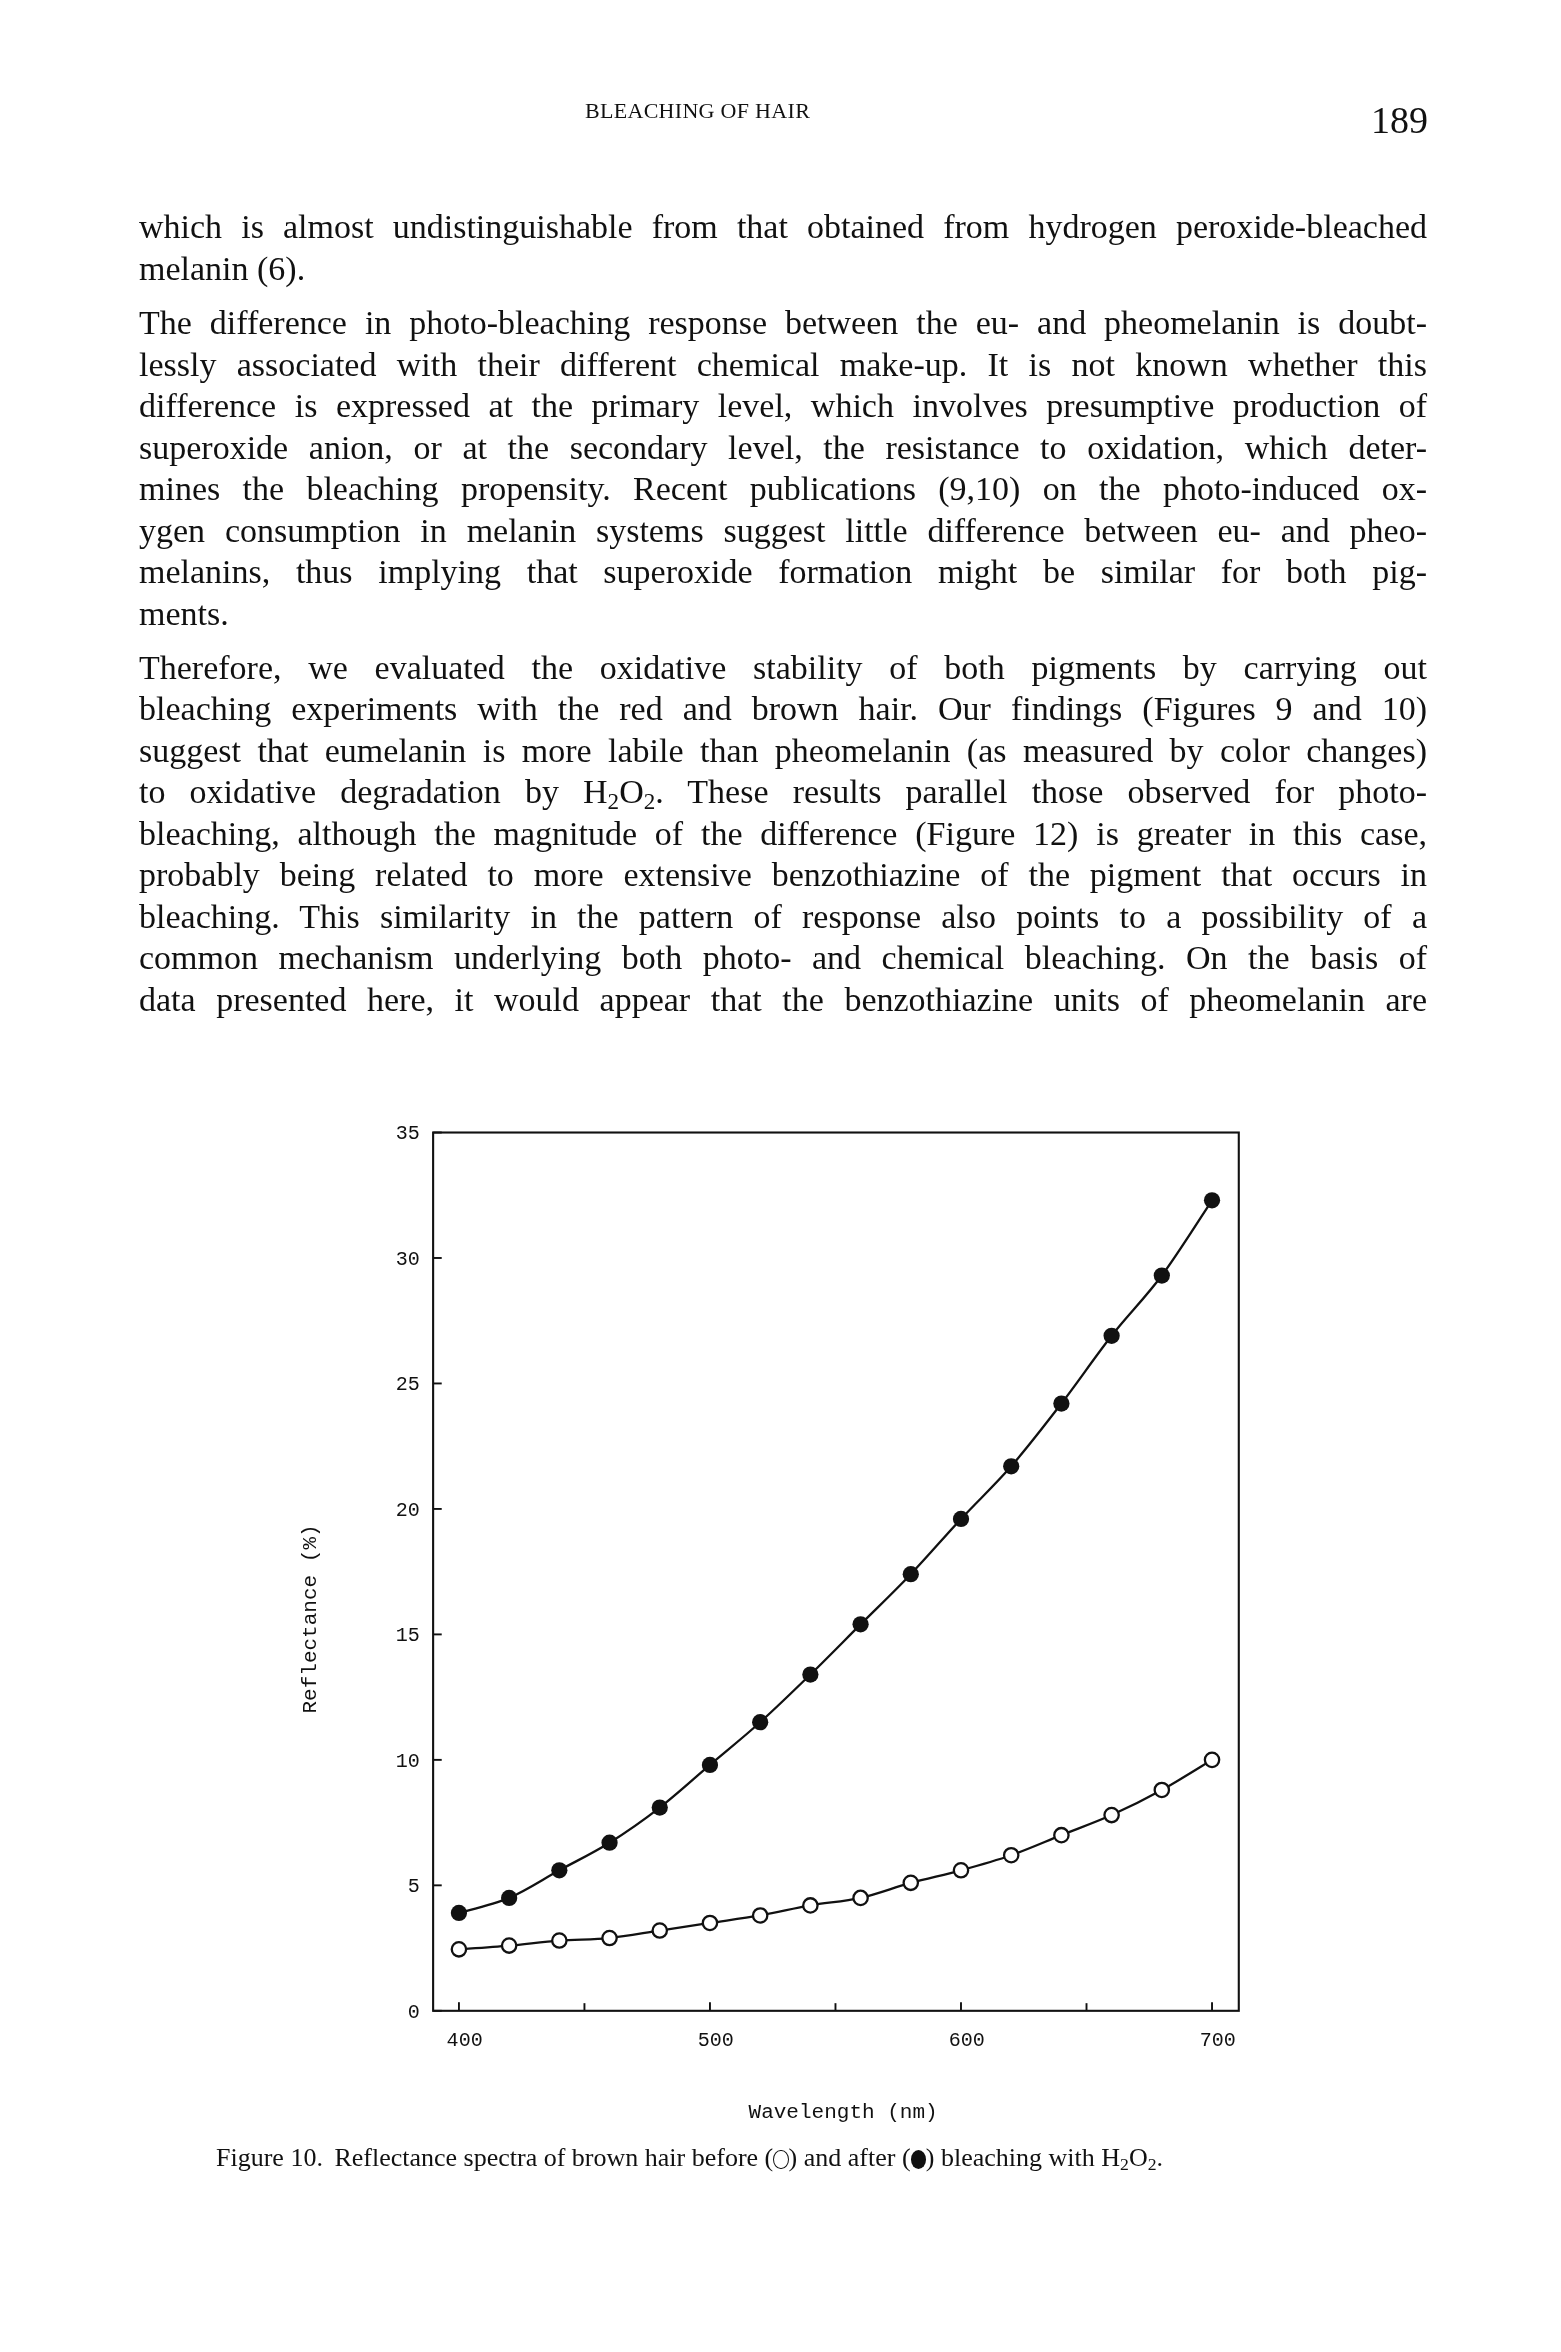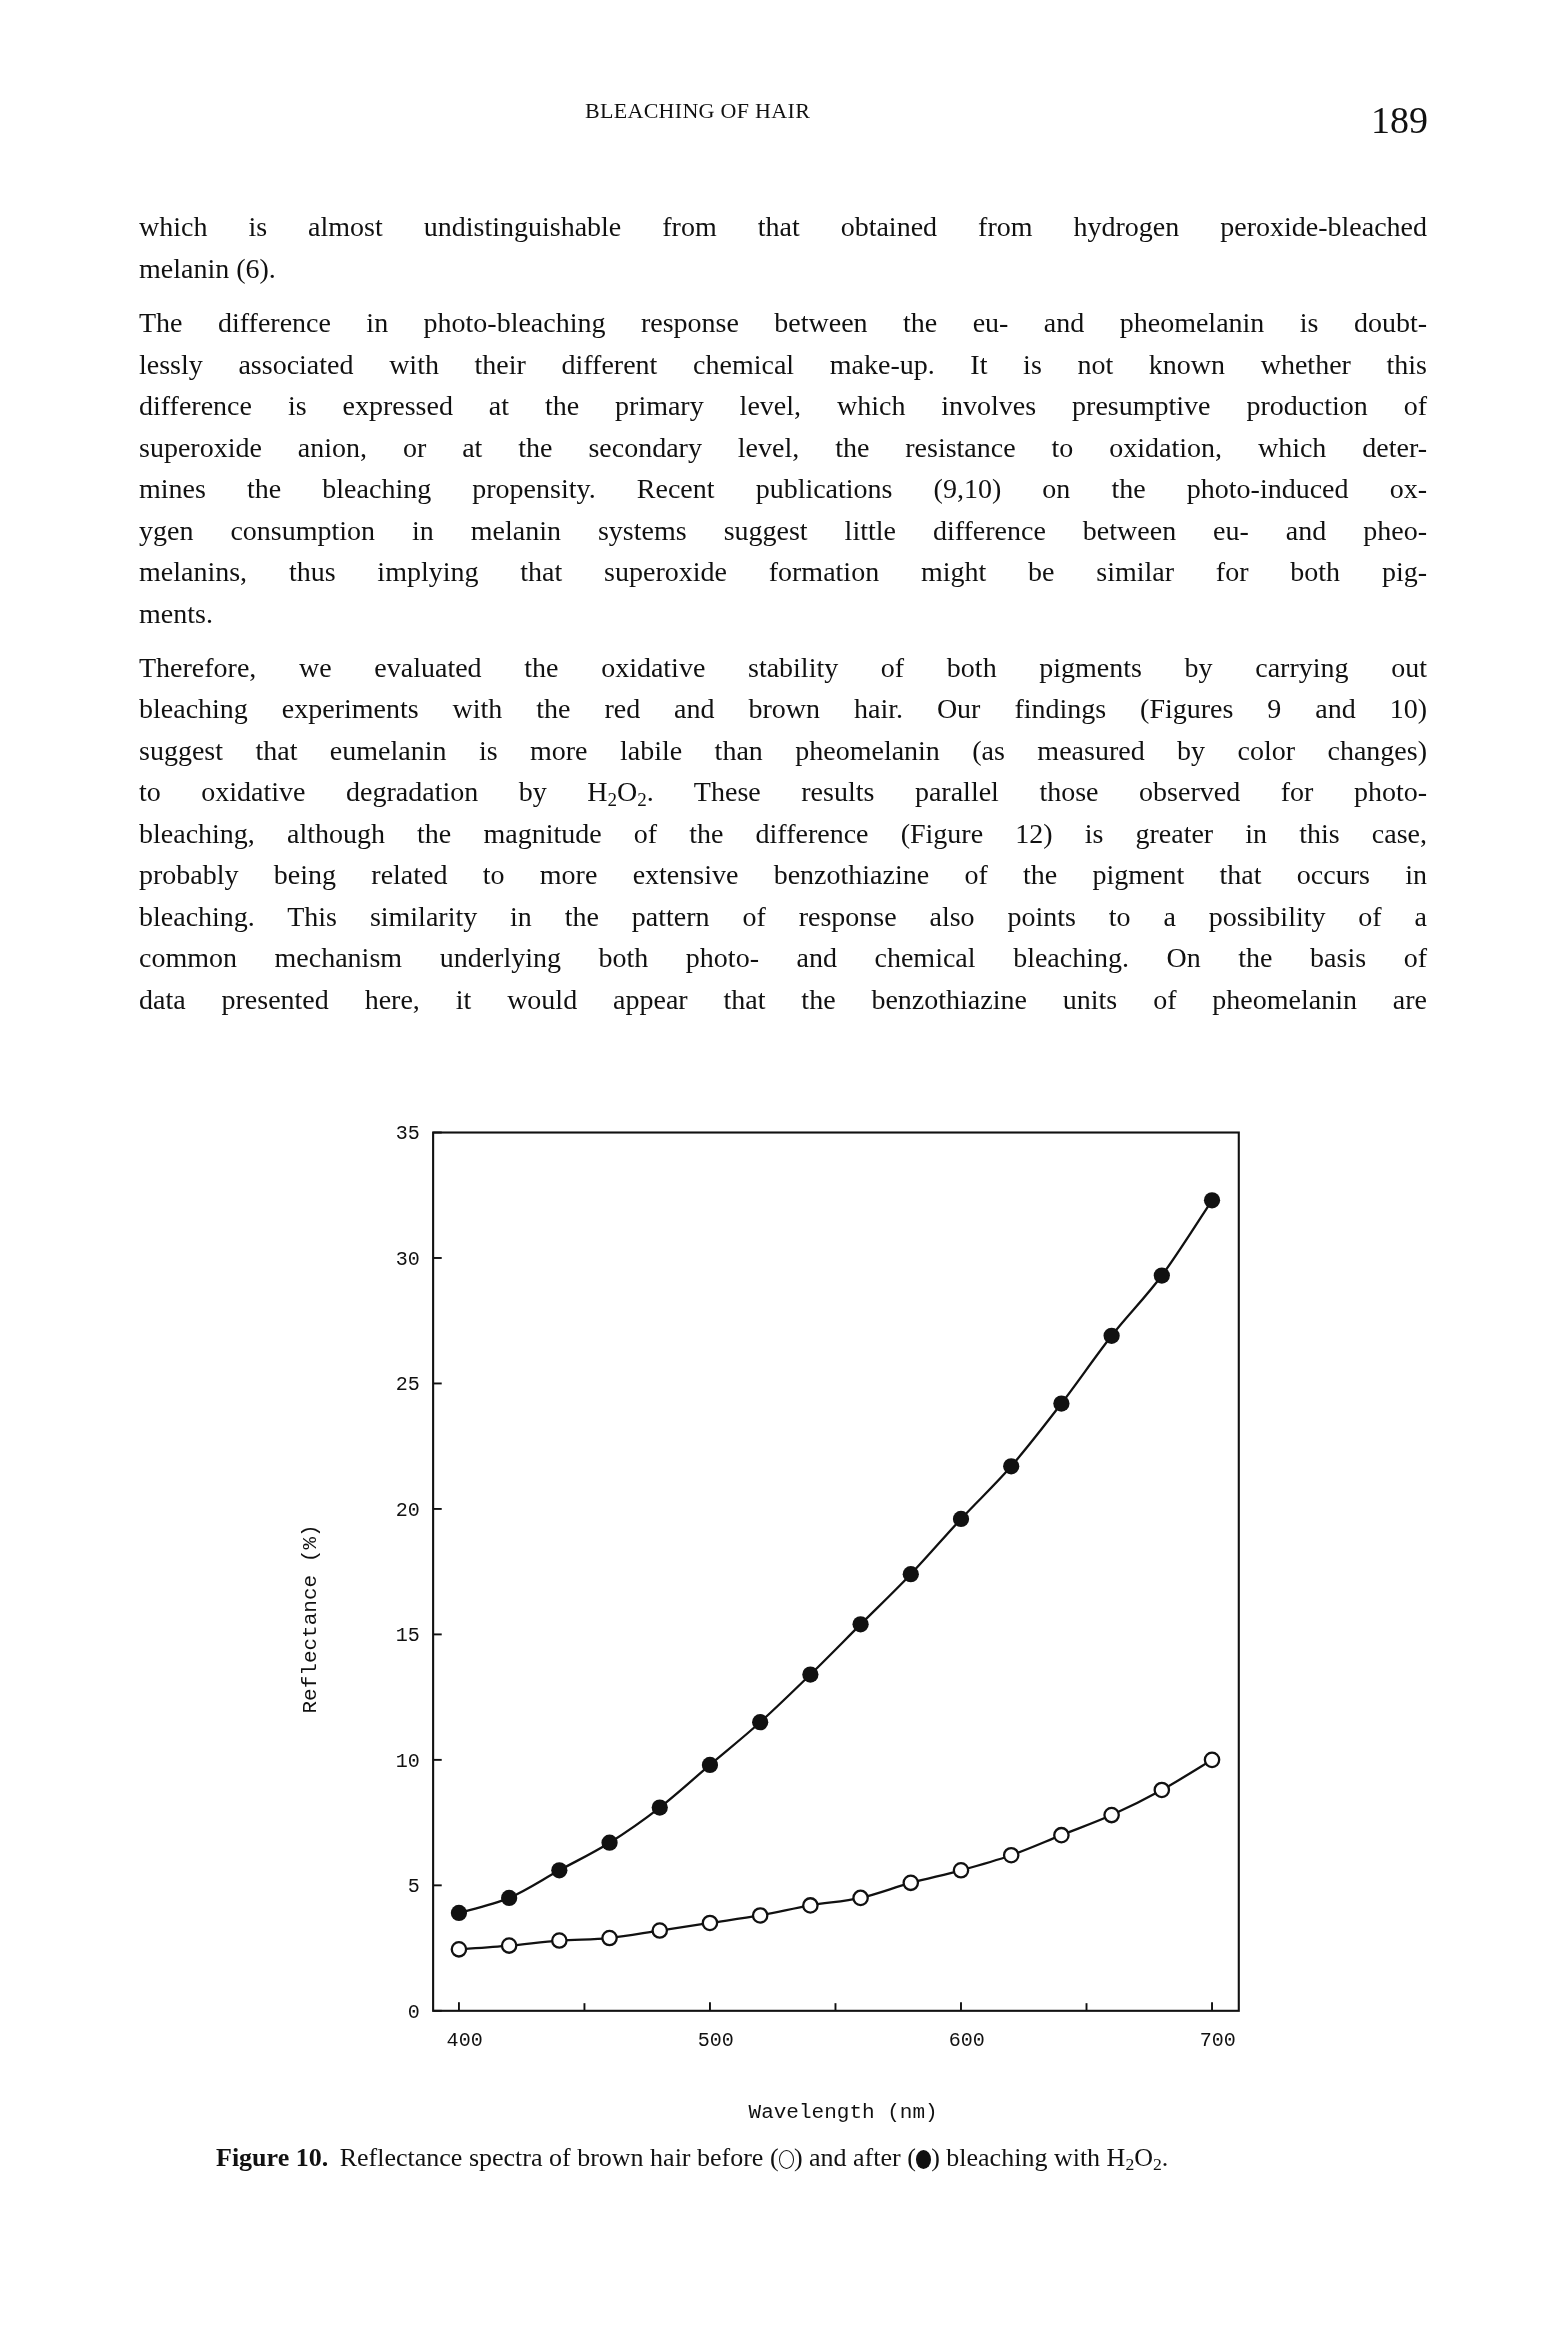--- a/index.html
+++ b/index.html
@@ -1,26 +1,26 @@
 <!DOCTYPE html>
 <html><head>
 <meta charset="utf-8">
 <style>
   html, body { margin: 0; padding: 0; background: #ffffff; }
   body { width: 1562px; height: 2352px; position: relative; overflow: hidden; color: #111; }
   .serif { font-family: "Liberation Serif", "DejaVu Serif", serif; }
   #running-head { position: absolute; left: 585px; top: 98px; font-size: 22px; letter-spacing: 0.3px; white-space: nowrap; }
   #page-number { position: absolute; right: 134px; top: 98px; font-size: 38px; white-space: nowrap; }
-  .line { position: absolute; left: 139px; width: 1288px; font-size: 28px; line-height: 34px; height: 34px;
+  .line { position: absolute; left: 139px; width: 1288px; font-size: 34px; line-height: 34px; height: 34px;
           white-space: nowrap; text-align: justify; text-align-last: justify; }
   .line.last { text-align-last: left; }
   .line sub { font-size: 0.68em; line-height: 0; vertical-align: -0.25em; }
   #chart { position: absolute; left: 0; top: 0; }
   #caption { position: absolute; left: 216px; top: 2143px; font-size: 26px; white-space: nowrap; }
-  #caption .fig-label { font-weight: bold; margin-right: 11.5px; }
+  #caption .fig-label { font-weight: normal; margin-right: 11.5px; }
   #caption sub { font-size: 0.68em; line-height: 0; vertical-align: -0.25em; }
   .glyph-open { display: inline-block; width: 15.3px; height: 19px; border: 1.9px solid #111; border-radius: 50%; box-sizing: border-box; vertical-align: -2.9px; }
   .glyph-fill { display: inline-block; width: 15.3px; height: 19px; background: #111; border-radius: 50%; vertical-align: -2.9px; }
 </style>
 </head>
 <body>
 
 <div id="running-head" class="serif">BLEACHING OF HAIR</div>
 <div id="page-number" class="serif">189</div>
 

